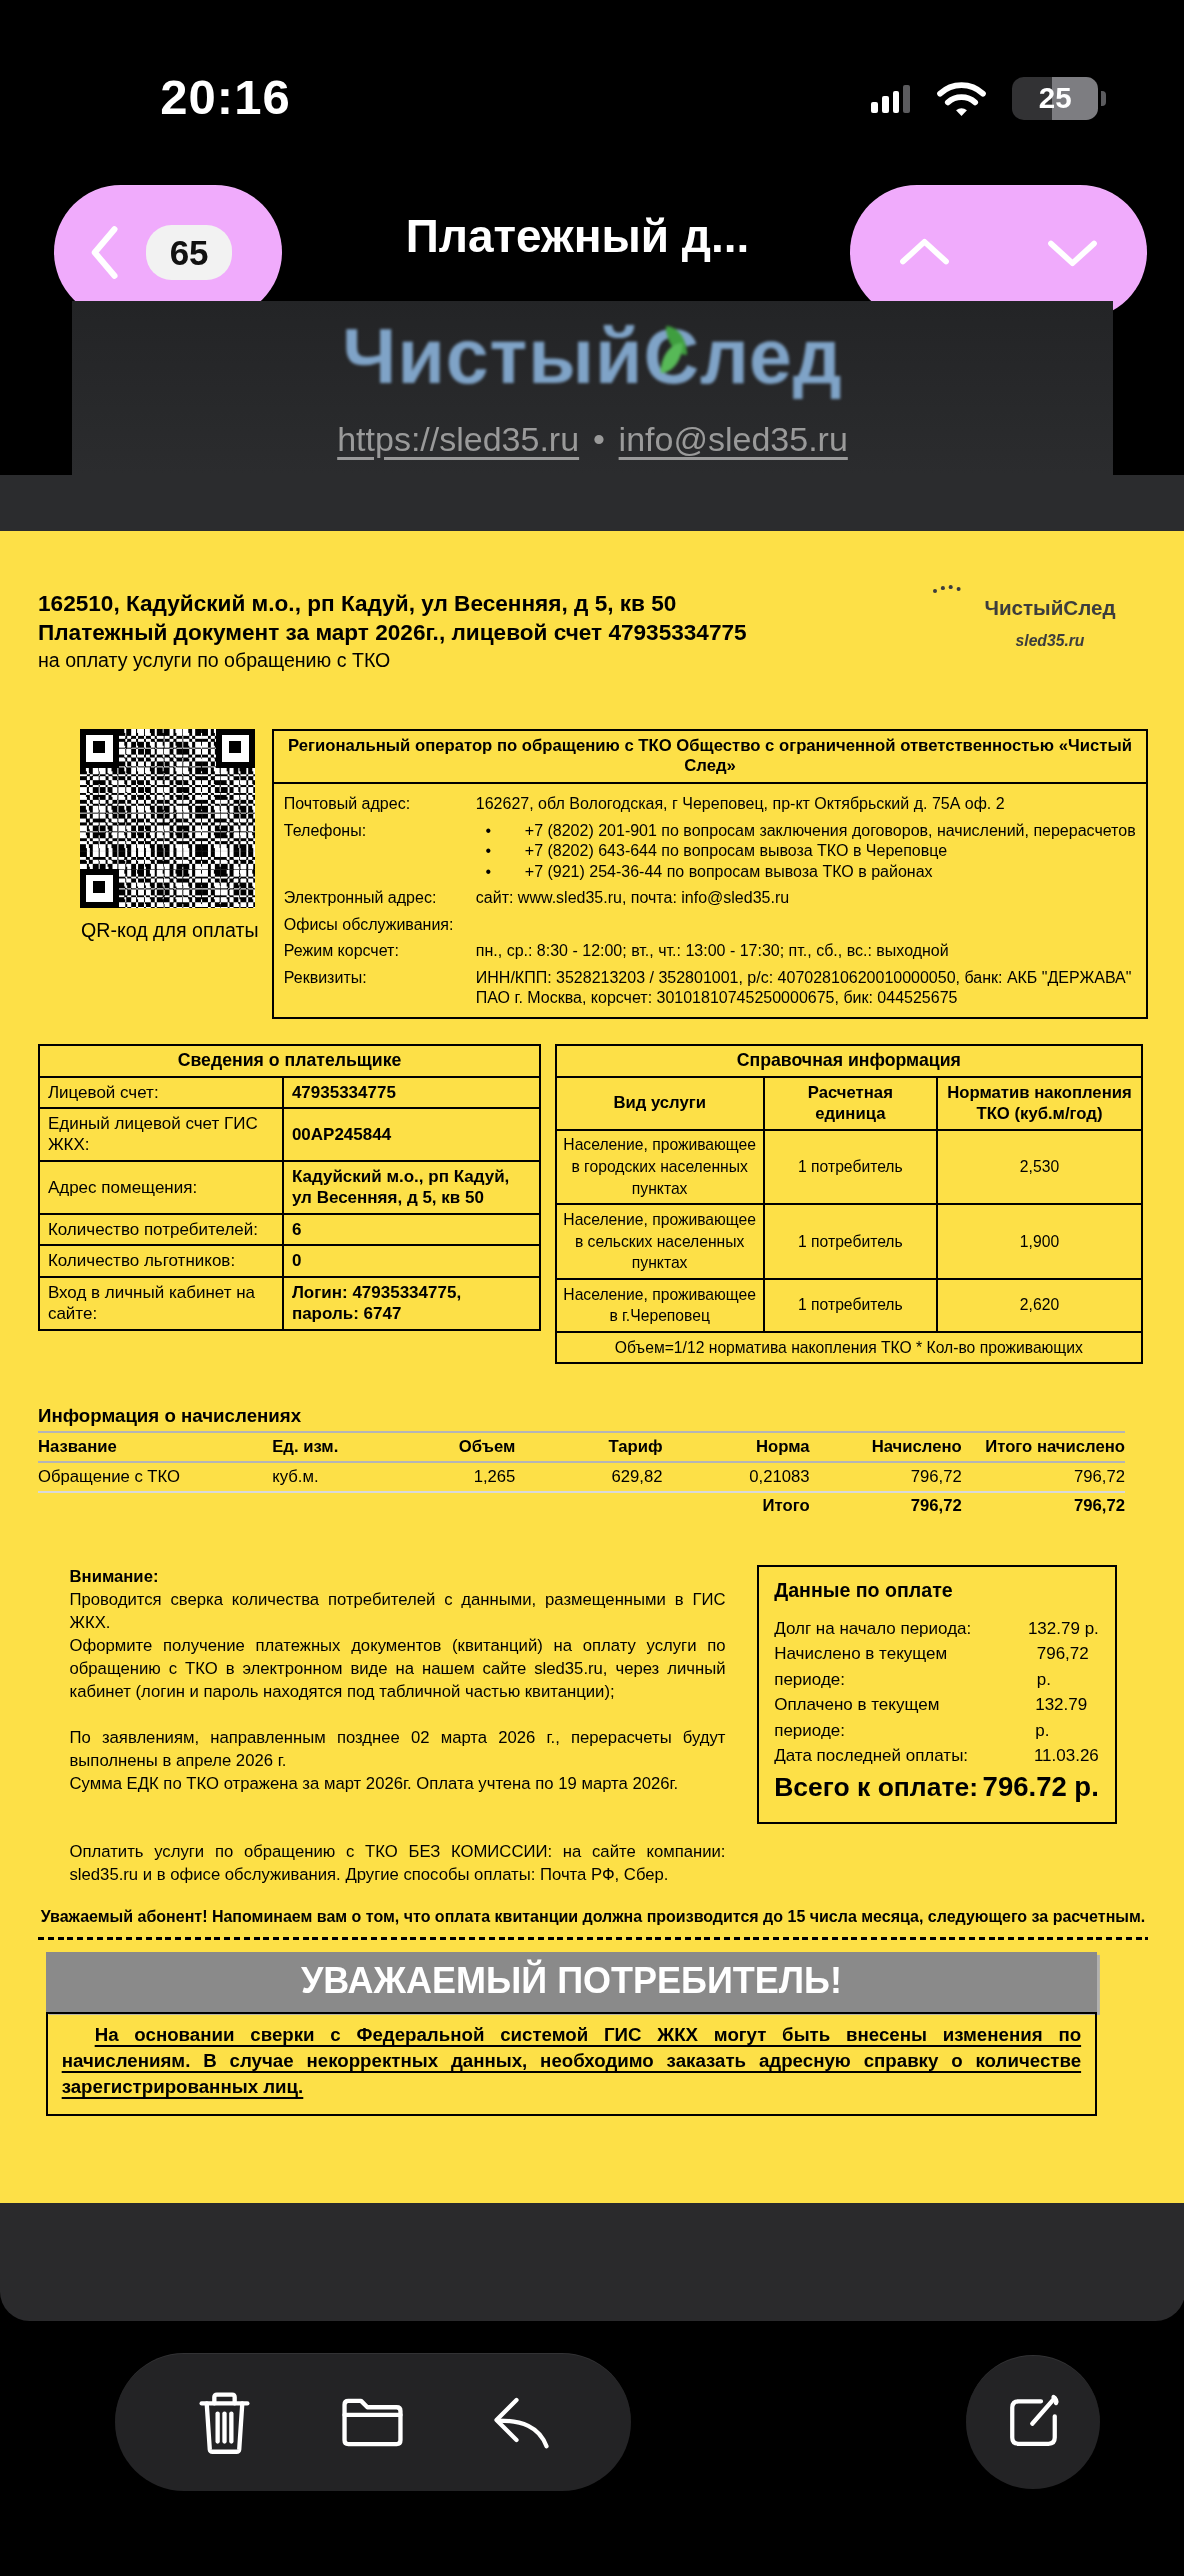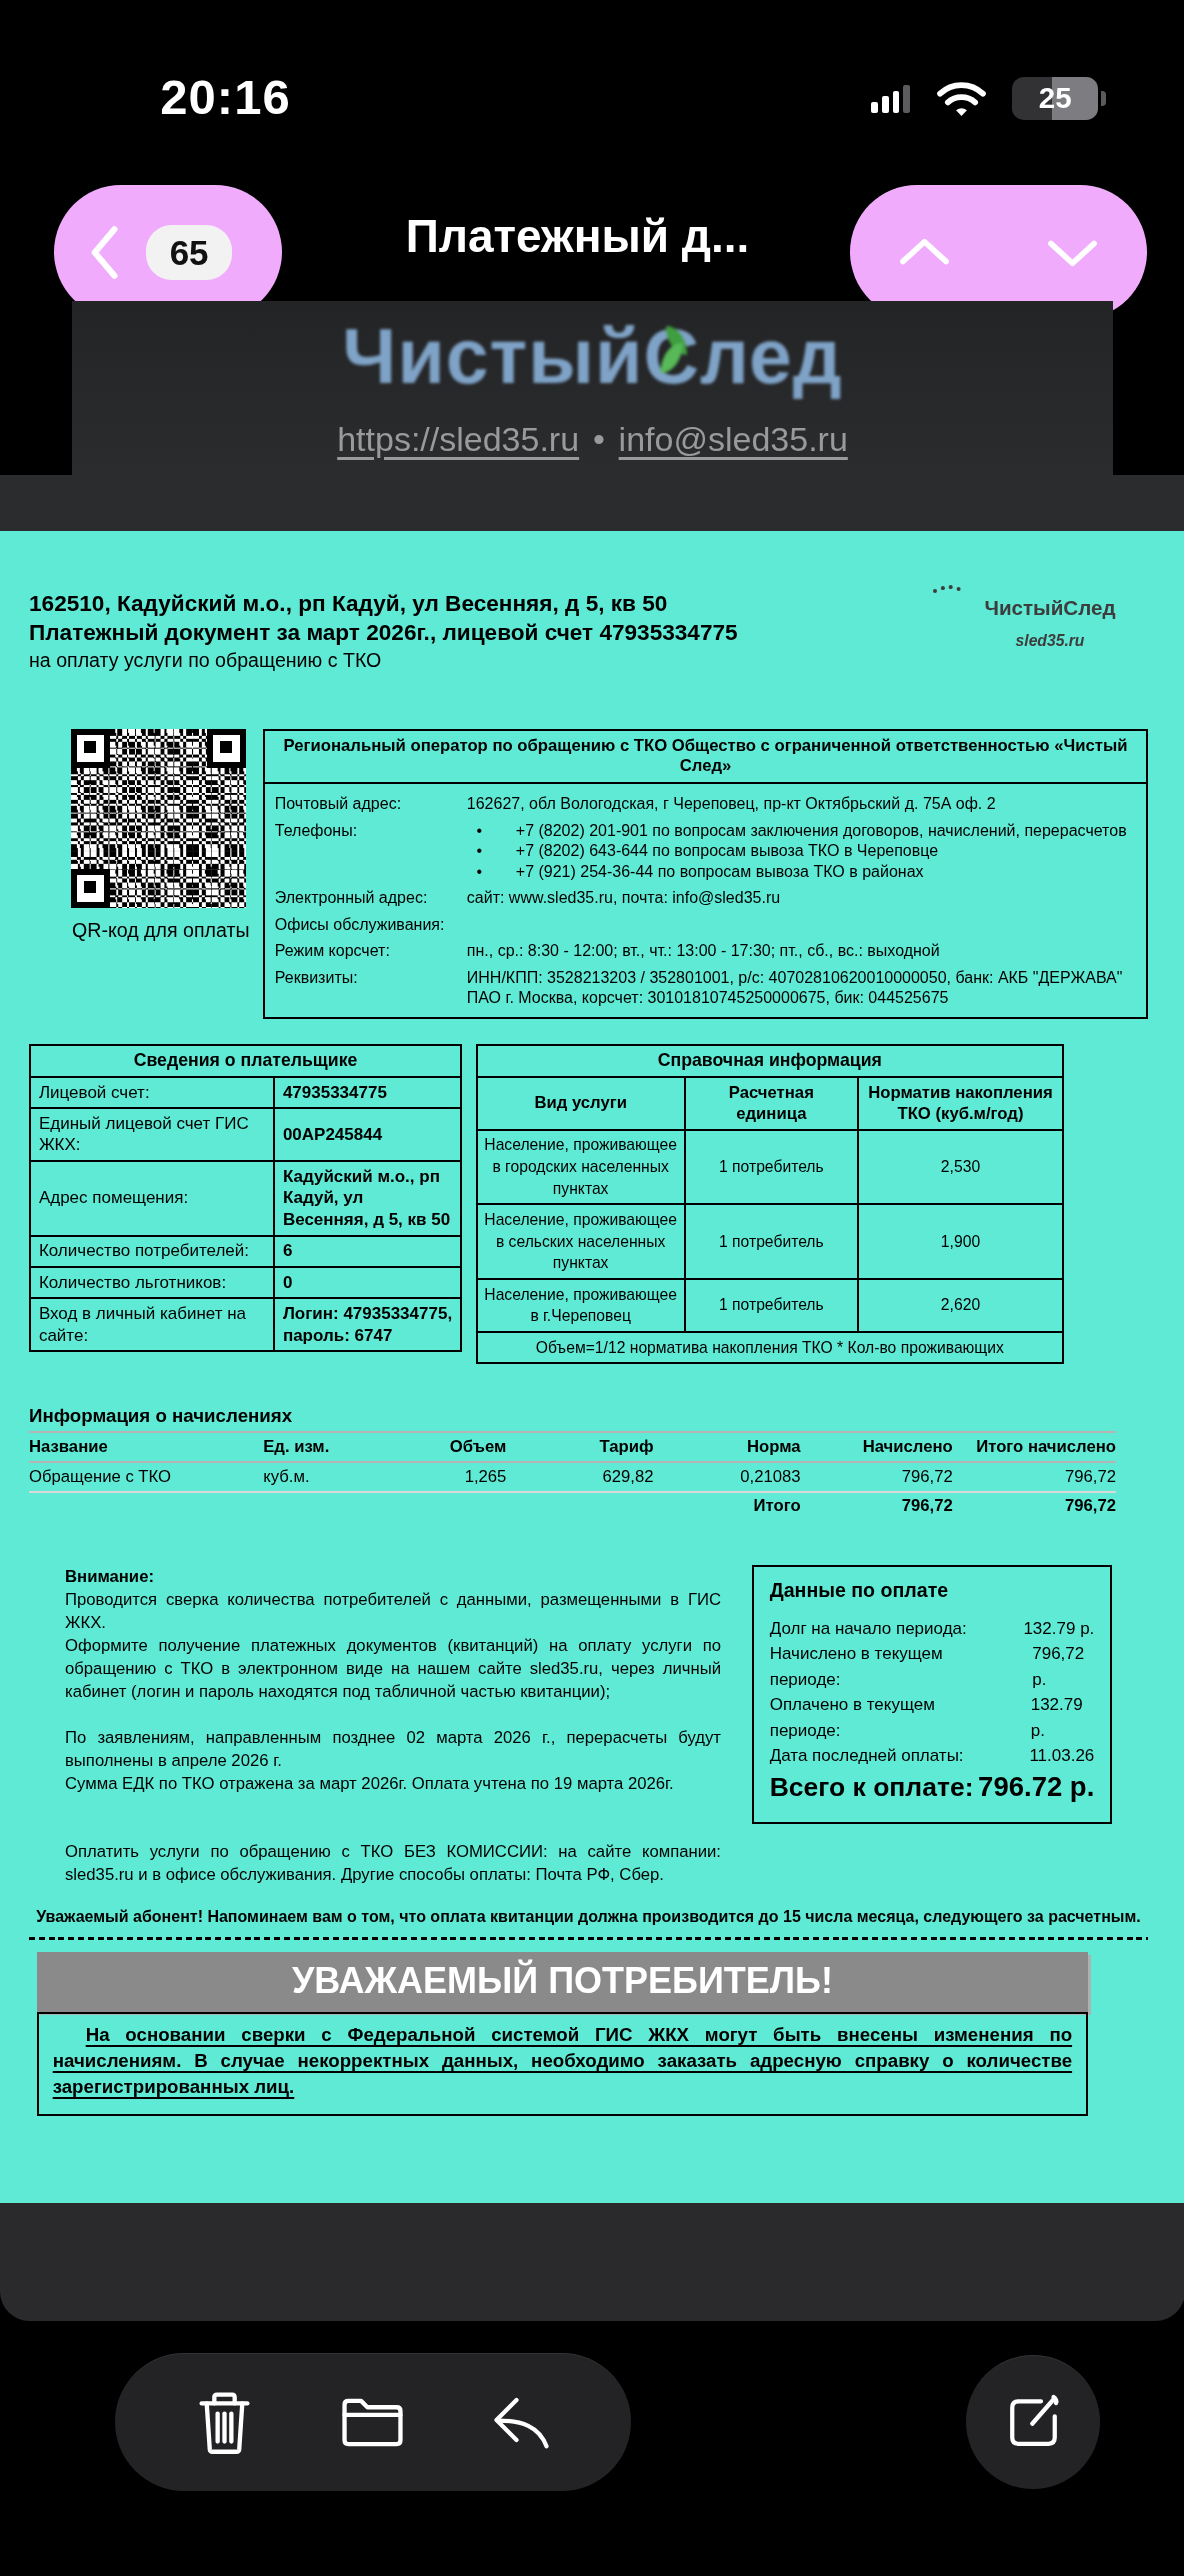--- a/index.html
+++ b/index.html
@@ -44,22 +44,22 @@
   .brand-big .leaf-wrap { position:relative; display:inline-block; }
   .leaf { position:absolute; left:5.9px; top:13.8px; width:33px; height:45px; }
   .leaf i { position:absolute; background:#3f9e3f; width:21.6px; height:29.5px; border-radius:0 100% 0 100%; }
   .leaf i:nth-child(2){ left:11.8px; top:17.7px; transform:scaleX(-1); background:#57b957;}
   .preview-links { position:absolute; top:420px; left:0; width:1185px; text-align:center;
                    color:#9a9a9a; font-size:34px; filter:blur(0.5px); }
   .preview-links span.lnk { text-decoration:underline; text-underline-offset:5.9px; }
   .preview-links .dot { margin:0 13.8px; text-decoration:none; }
 
   
-  .page { position:absolute; top:531px; left:0; width:1185px; height:1672px; background:#5eead4;
-          color:#000; padding:59px 37px 0 29px; overflow:hidden; }
+  .page { position:absolute; top:531px; left:0; width:1185px; height:1672px; background:#fde047;
+          color:#000; padding:59px 37px 0 38px; overflow:hidden; }
 
   .doc-head { display:flex; justify-content:space-between; }
   .doc-head-left .h1 { font-size:22.6px; font-weight:700; line-height:28.5px; }
   .doc-head-left .h3 { font-size:19.6px; line-height:26.5px; }
   .doc-brand { width:196px; text-align:center; margin-top:5.9px; color:#3d3d3d; }
   .doc-brand .nm { font-size:20.6px; font-weight:700; position:relative; white-space:nowrap; }
   .doc-brand .dots { position:absolute; top:-6.9px; margin-left:-51px; width:3.9px; height:3.9px; border-radius:50%;
                      background:#3d3d3d; box-shadow:7.9px -2.9px 0 #3d3d3d,15.7px -3.9px 0 #3d3d3d,23.6px -2px 0 #3d3d3d; }
   .doc-brand .site { font-size:15.7px; font-style:italic; font-weight:600; margin-top:11.8px; }
 
@@ -79,21 +79,21 @@
   .op-title { font-size:16.7px; font-weight:700; text-align:center; padding:5.9px 3.9px; border-bottom:2.5px solid #000; }
   .op-body { padding:3.9px 9.8px 7.9px 9.8px; font-size:16px; line-height:20.6px; }
   .op-row { display:flex; margin-top:5.9px; }
   .op-label { width:192px; flex:none; }
   .op-val { flex:1; }
   .phone-line { display:flex; }
   .phone-line .blt { width:49px; flex:none; text-align:left; padding-left:9.8px; }
 
   .two-tables { display:flex; margin-top:25.5px; align-items:flex-start; }
   table { border-collapse:collapse; }
-  .payer { width:433px; flex:none; margin-right:13.8px; }
+  .payer { width:503px; flex:none; margin-right:13.8px; }
   .payer td { border:2.5px solid #000; font-size:17px; line-height:21.6px; padding:3.9px 7.9px; }
   .payer .ttl { font-weight:700; text-align:center; font-size:17.7px; }
   .payer .lbl { width:244px; }
   .payer .val { font-weight:700; }
   .ref { width:588px; }
   .ref td { border:2.5px solid #000; font-size:15.7px; line-height:21.6px; text-align:center; padding:3.9px 5.9px; }
   .ref .ttl { font-weight:700; font-size:17.7px; }
   .ref .hdr { font-weight:700; font-size:16.7px; }
   .ref .c1 { width:201px; } .ref .c2 { width:168px; } .ref .c3 { width:198px; }
 

